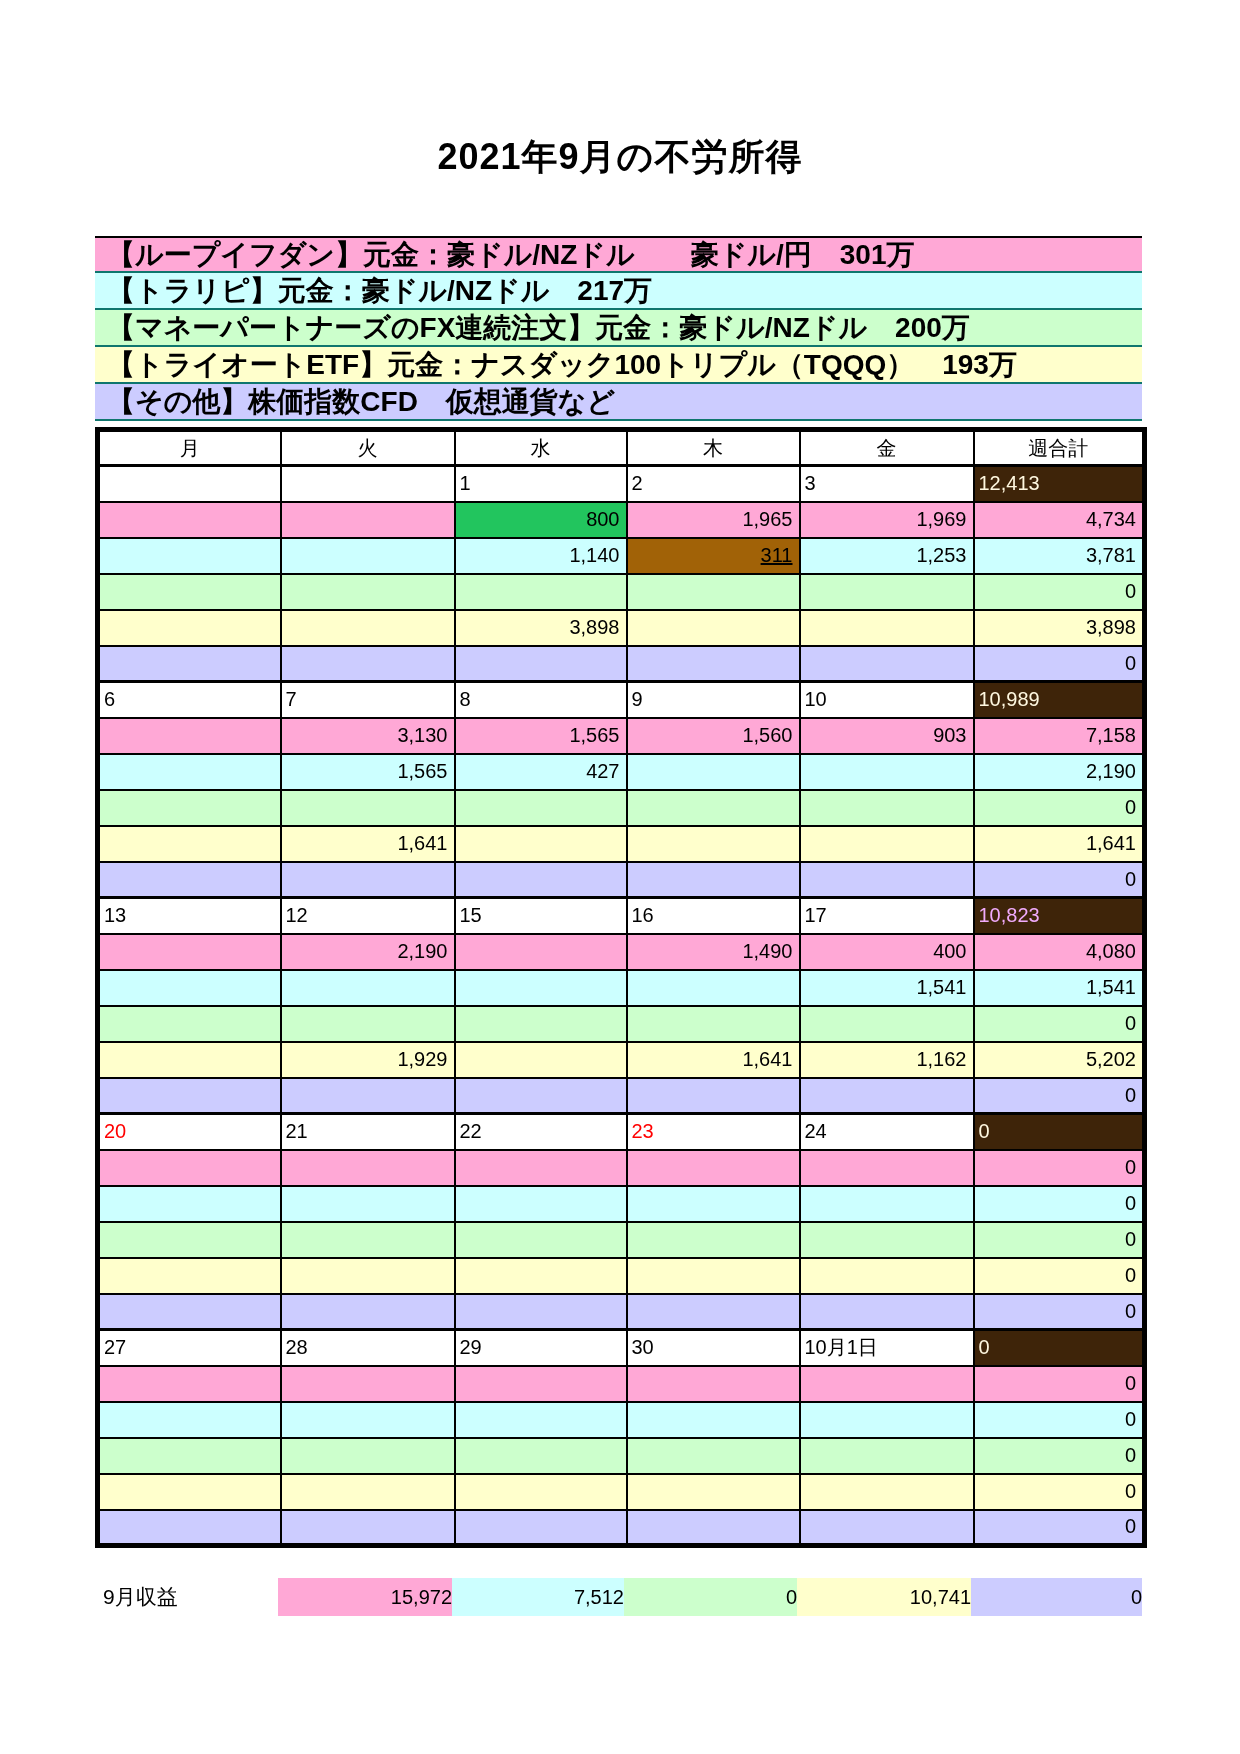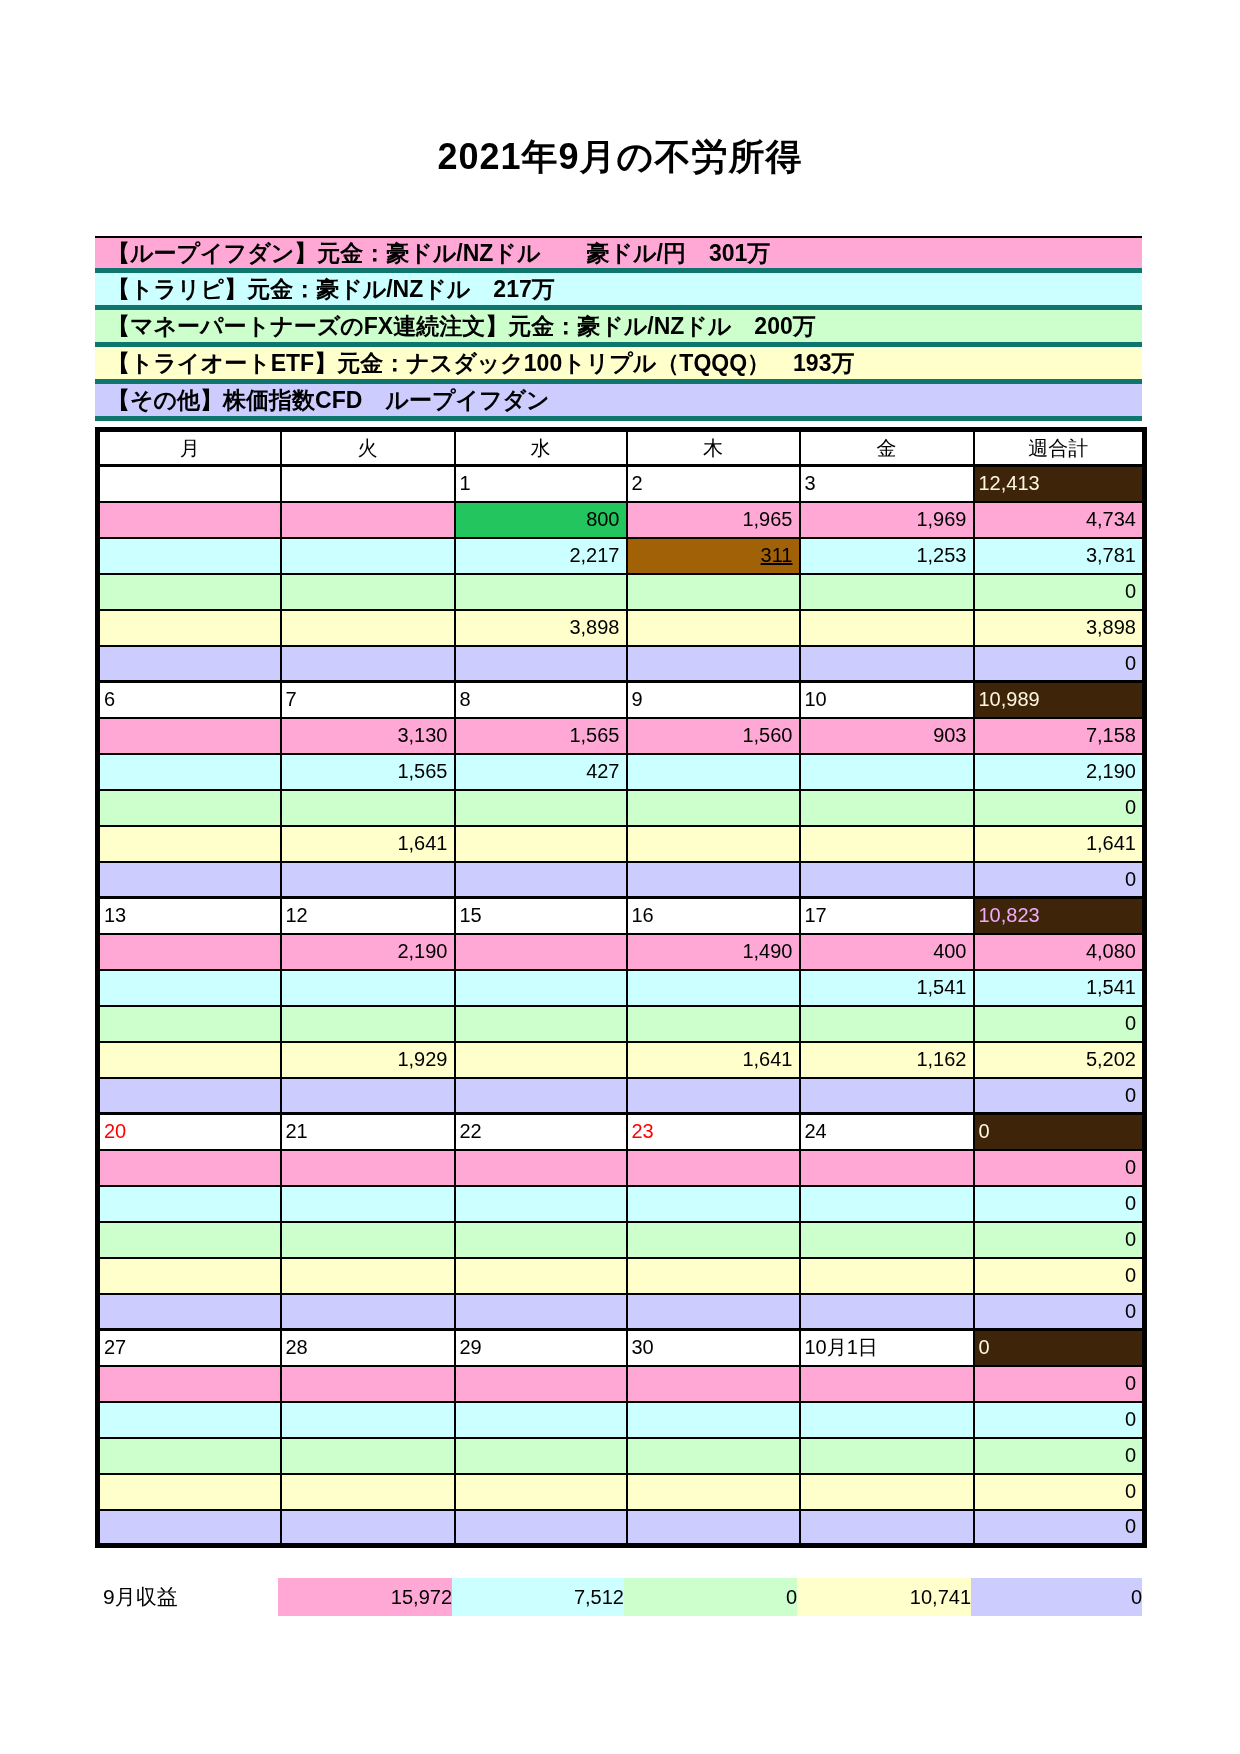--- a/index.html
+++ b/index.html
@@ -29,25 +29,25 @@
   }
   .banners {
     position: absolute;
     left: 95px;
     top: 236px;
     width: 1047px;
   }
   .banner {
     box-sizing: border-box;
     height: 37px;
-    border-bottom: 5px solid #0f766e;
+    border-bottom: 2px solid #0f766e;
     display: flex;
     align-items: center;
     padding-left: 12px;
-    font-size: 23px;
+    font-size: 28px;
     font-weight: bold;
     white-space: nowrap;
   }
   .banner:first-child { border-top: 2px solid #000; }
 
   table.cal {
     position: absolute;
     left: 95px;
     top: 427px;
     border-collapse: collapse;
@@ -123,21 +123,21 @@
 
 <div class="page">
 
   <h1 class="title">2021年9月の不労所得</h1>
 
   <div class="banners" id="banners">
       <div class="banner" style="background: rgb(255, 168, 214);">【ループイフダン】元金：豪ドル/NZドル　　豪ドル/円　301万</div>
       <div class="banner" style="background: rgb(204, 255, 255);">【トラリピ】元金：豪ドル/NZドル　217万</div>
       <div class="banner" style="background: rgb(204, 255, 204);">【マネーパートナーズのFX連続注文】元金：豪ドル/NZドル　200万</div>
       <div class="banner" style="background: rgb(255, 255, 204);">【トライオートETF】元金：ナスダック100トリプル（TQQQ）　193万</div>
-      <div class="banner" style="background: rgb(204, 204, 255);">【その他】株価指数CFD　ループイフダン</div>
+      <div class="banner" style="background: rgb(204, 204, 255);">【その他】株価指数CFD　仮想通貨など</div>
     </div>
 
   <table class="cal" id="calendar">
     <colgroup id="calendar-cols">
         <col style="width: 183px;">
         <col style="width: 174px;">
         <col style="width: 172px;">
         <col style="width: 173px;">
         <col style="width: 174px;">
         <col style="width: 171px;">
@@ -165,21 +165,21 @@
           <td class="val" style="background: rgb(255, 168, 214);"></td>
           <td class="val" style="background: rgb(255, 168, 214);"></td>
           <td class="val" style="background: #22c55e;">800</td>
           <td class="val" style="background: rgb(255, 168, 214);">1,965</td>
           <td class="val" style="background: rgb(255, 168, 214);">1,969</td>
           <td class="val total-col" style="background: rgb(255, 168, 214);">4,734</td>
         </tr>
         <tr class="cat-row">
           <td class="val" style="background: rgb(204, 255, 255);"></td>
           <td class="val" style="background: rgb(204, 255, 255);"></td>
-          <td class="val" style="background: rgb(204, 255, 255);">2,217</td>
+          <td class="val" style="background: rgb(204, 255, 255);">1,140</td>
           <td class="val" style="background: #a16207; text-decoration: underline;">311</td>
           <td class="val" style="background: rgb(204, 255, 255);">1,253</td>
           <td class="val total-col" style="background: rgb(204, 255, 255);">3,781</td>
         </tr>
         <tr class="cat-row">
           <td class="val" style="background: rgb(204, 255, 204);"></td>
           <td class="val" style="background: rgb(204, 255, 204);"></td>
           <td class="val" style="background: rgb(204, 255, 204);"></td>
           <td class="val" style="background: rgb(204, 255, 204);"></td>
           <td class="val" style="background: rgb(204, 255, 204);"></td>

